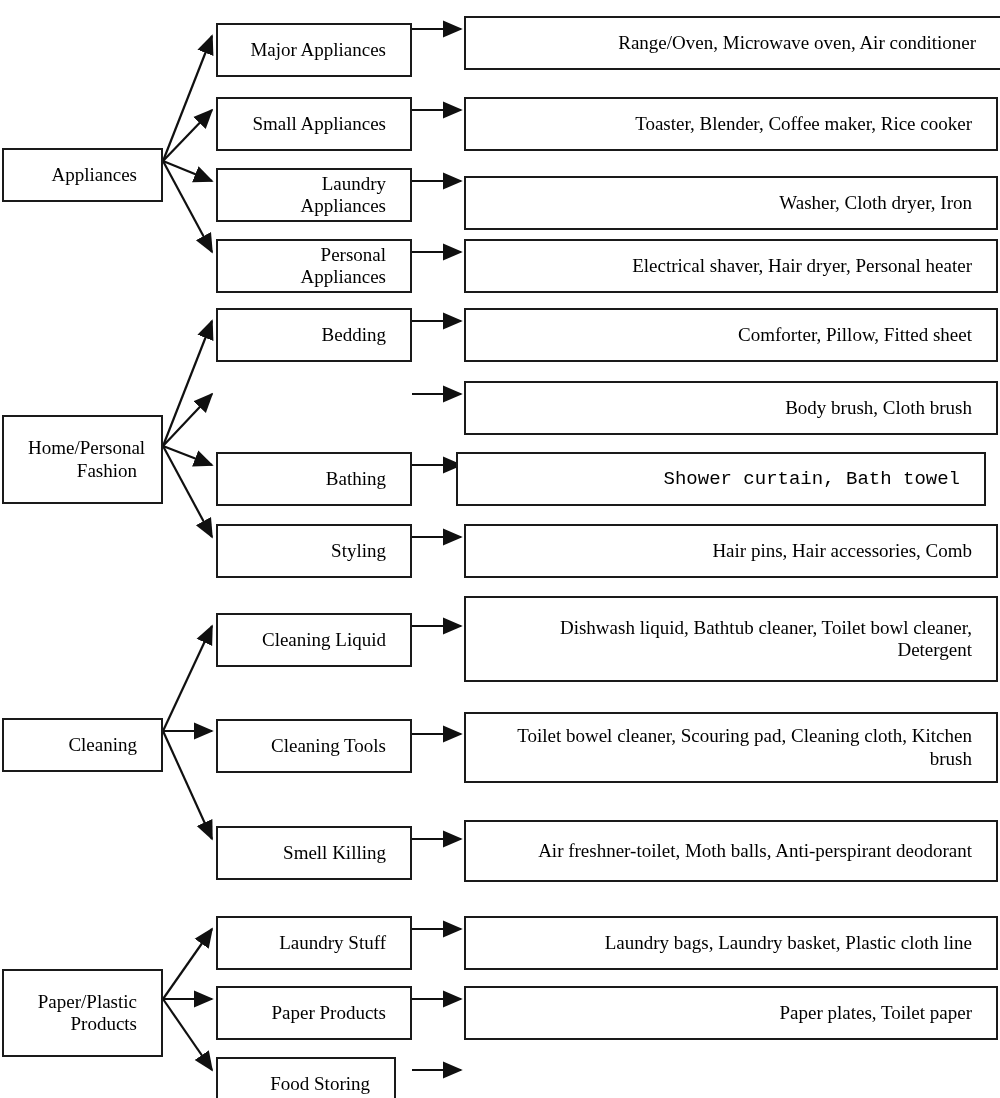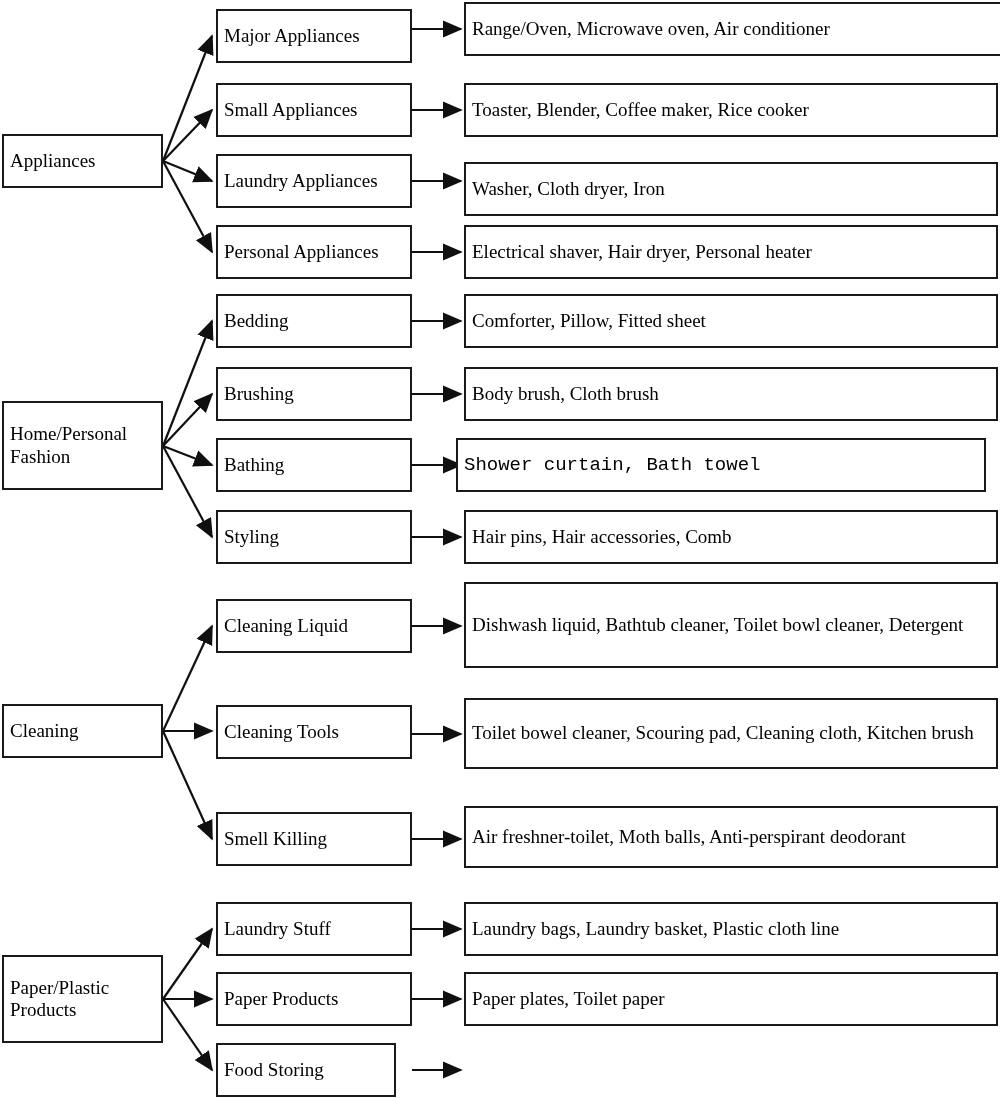--- a/index.html
+++ b/index.html
@@ -25,24 +25,25 @@
     pointer-events: none;
   }
   .node {
     position: absolute;
     box-sizing: border-box;
     border: 2px solid #1a1a1a;
     background: #ffffff;
     display: flex;
     align-items: center;
     justify-content: center;
-    text-align: left;
+    text-align: right;
     color: #000000;
     line-height: 1.18;
-    padding: 2px 6px;
+    padding: 2px 24px;
+    margin-top: 14px;
   }
   .node.root   { font-size: 19px; }
   .node.mid    { font-size: 19px; }
   .node.leaf   { font-size: 19px; }
   .node-label  { display: block; width: 100%; }
 </style>
 </head>
 <body>
 
 <div id="diagram">
@@ -122,23 +123,20 @@
   <div class="node mid" style="left:216px; top:83px; width:196px; height:54px;">
     <span class="node-label">Small Appliances</span>
   </div>
   <div class="node mid" style="left:216px; top:225px; width:196px; height:54px;">
     <span class="node-label">Personal Appliances</span>
   </div>
 
   <div class="node mid" style="left:216px; top:294px; width:196px; height:54px;">
     <span class="node-label">Bedding</span>
   </div>
-  <div class="node mid" style="left:216px; top:367px; width:196px; height:54px;">
-    <span class="node-label">Brushing</span>
-  </div>
   <div class="node mid" style="left:216px; top:438px; width:196px; height:54px;">
     <span class="node-label">Bathing</span>
   </div>
   <div class="node mid" style="left:216px; top:510px; width:196px; height:54px;">
     <span class="node-label">Styling</span>
   </div>
 
   <div class="node mid" style="left:216px; top:599px; width:196px; height:54px;">
     <span class="node-label">Cleaning Liquid</span>
   </div>

